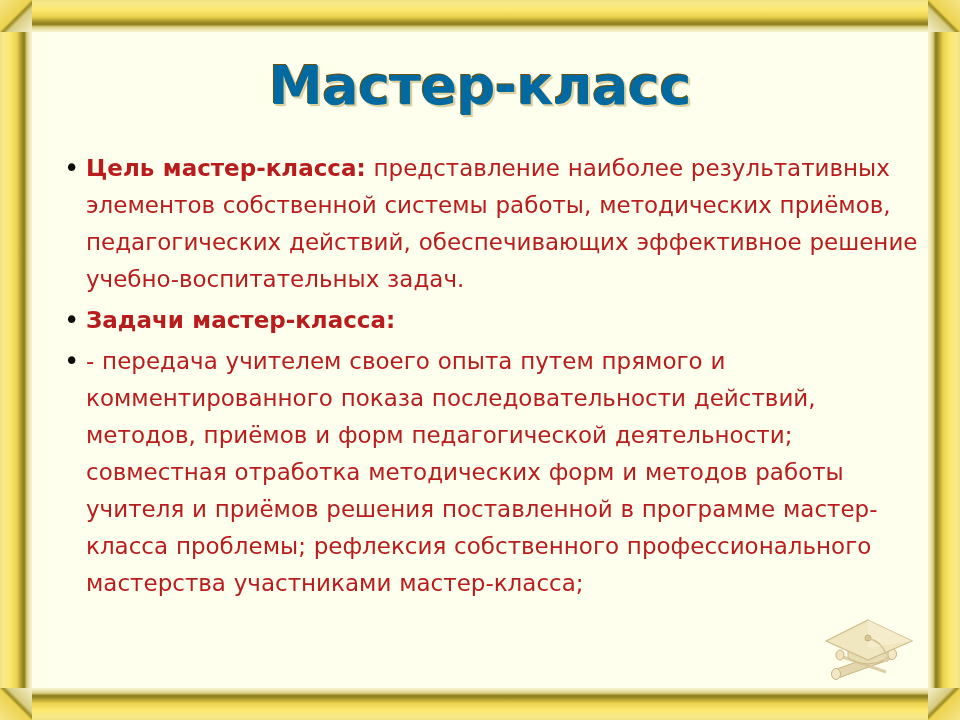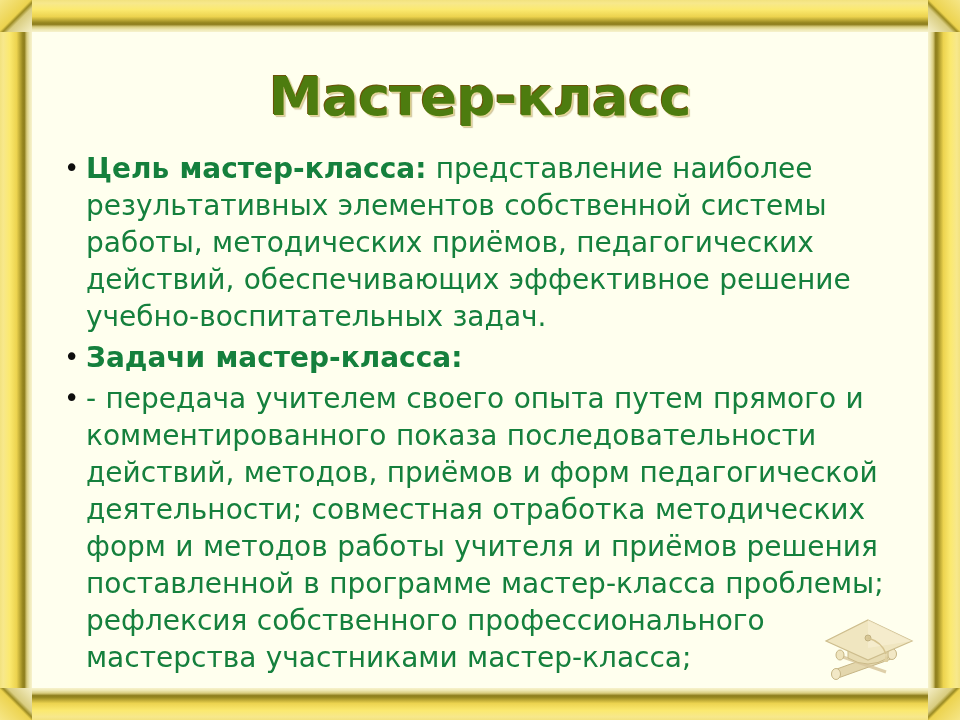--- a/index.html
+++ b/index.html
@@ -114,27 +114,26 @@
   
   .title {
     position: absolute;
     top: 22px;
     left: 0;
     width: 896px;
     text-align: center;
     font-size: 54px;
     font-weight: bold;
     letter-spacing: -0.5px;
-    color: #4d7c0f;
+    color: #0369a1;
     text-shadow:
        1px 1px 0 #e8d79a,
       -1px -1px 0 #6d5208,
        2px 2px 1px rgba(120, 92, 10, .35);
     white-space: nowrap;
-    margin-top: 11px;
   }
 
   
   .body {
     position: absolute;
     top: 118px;
     left: 12px;
     width: 880px;
   }
   .bullet {
@@ -147,23 +146,23 @@
     width: 42px;
     text-align: left;
     padding-left: 20px;
     box-sizing: border-box;
     font-size: 26px;
     line-height: 37px;
     color: #0d0d0d;
   }
   .bullet-text {
     flex: 1 1 auto;
-    font-size: 28px;
+    font-size: 23px;
     line-height: 37px;
-    color: #15803d;
+    color: #b91c1c;
     text-align: left;
     word-spacing: 0.5px;
   }
   .bullet-text b {
     font-weight: bold;
   }
 
   
   .cap {
     position: absolute;

